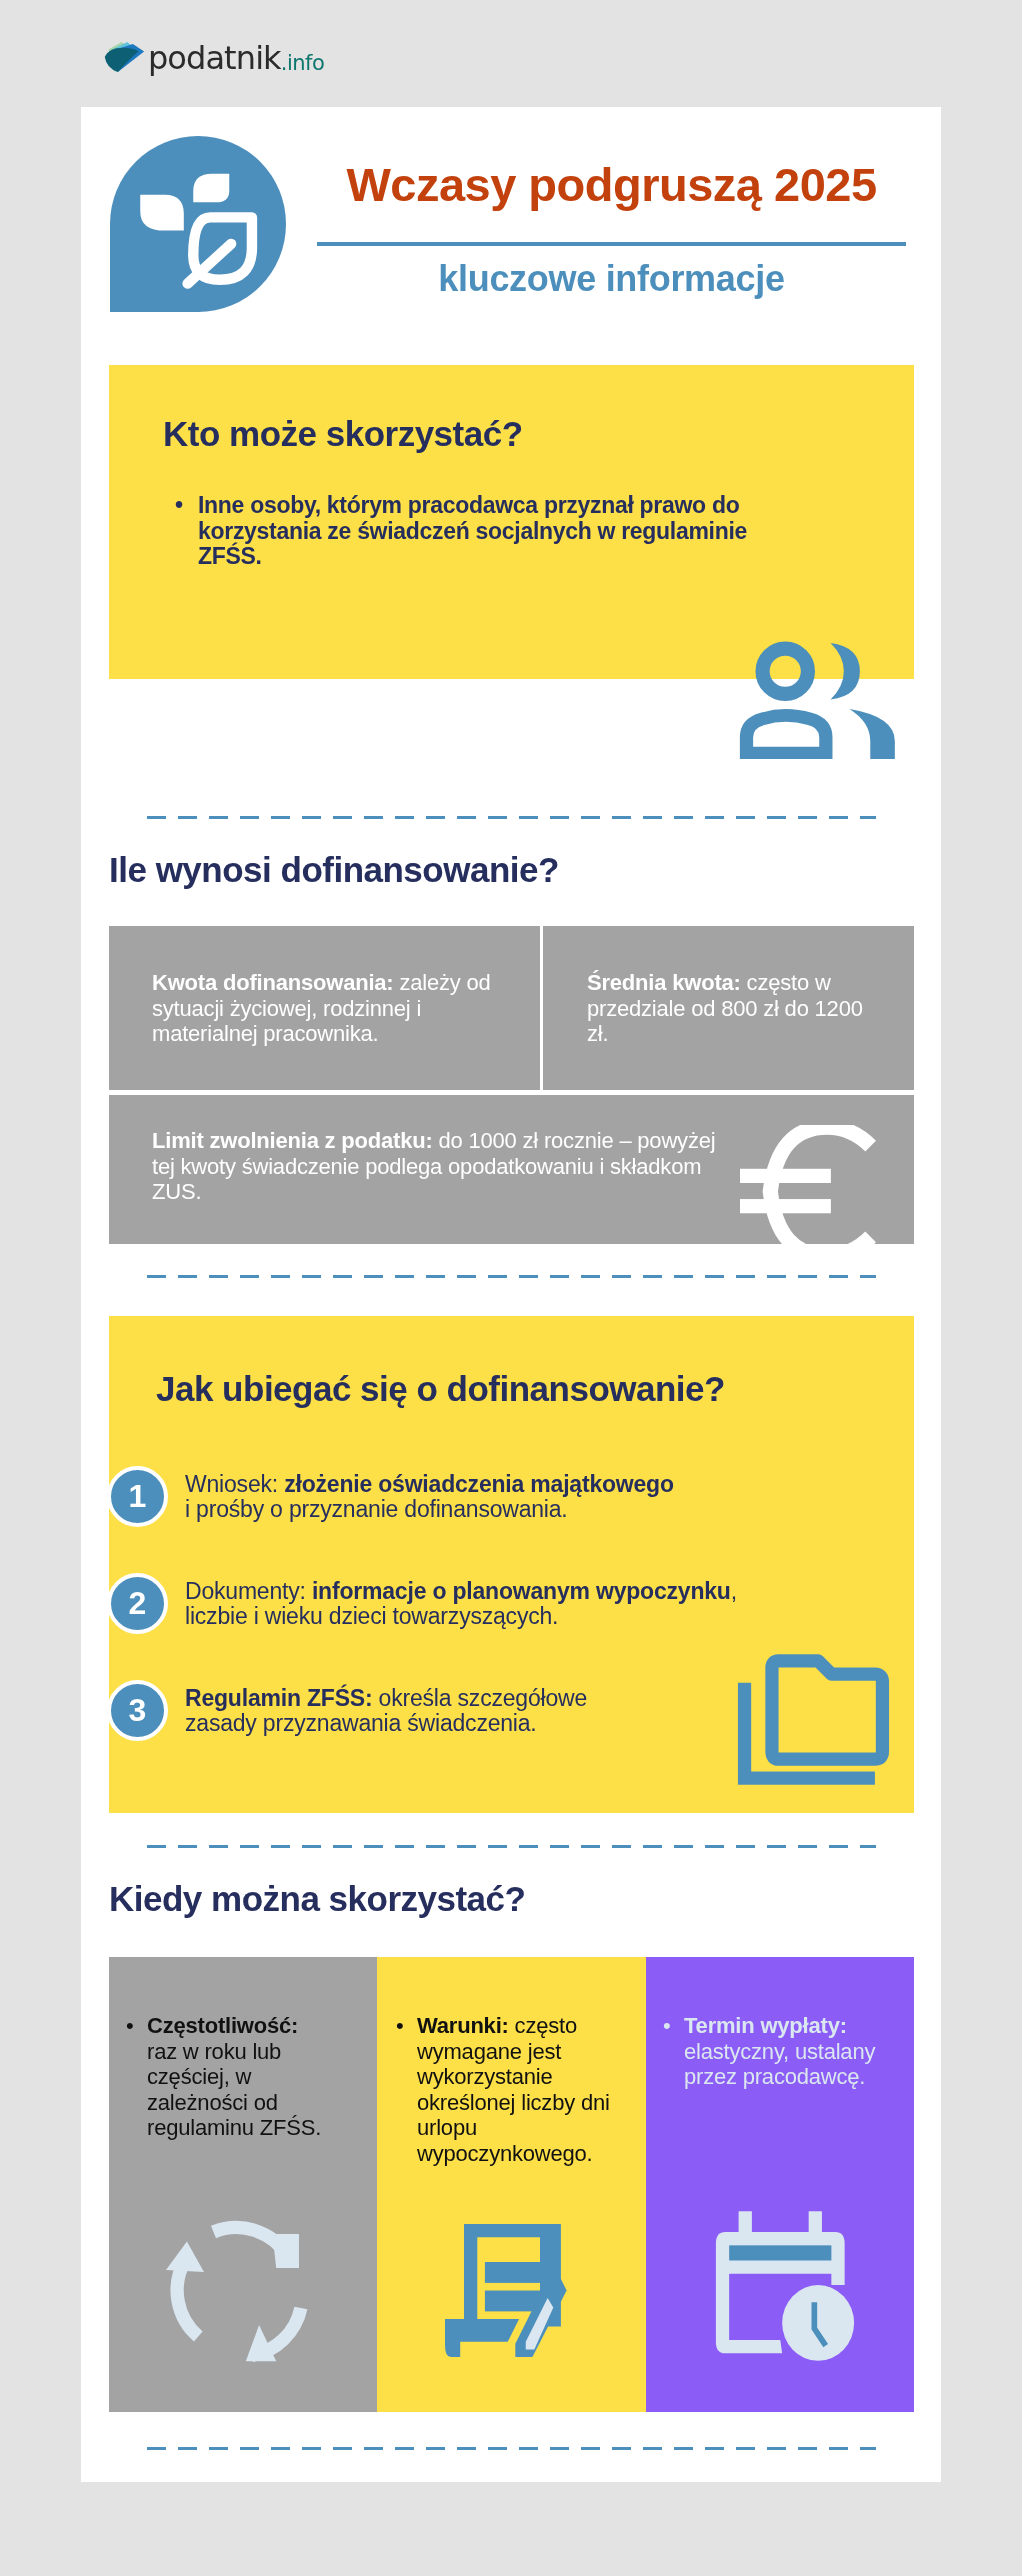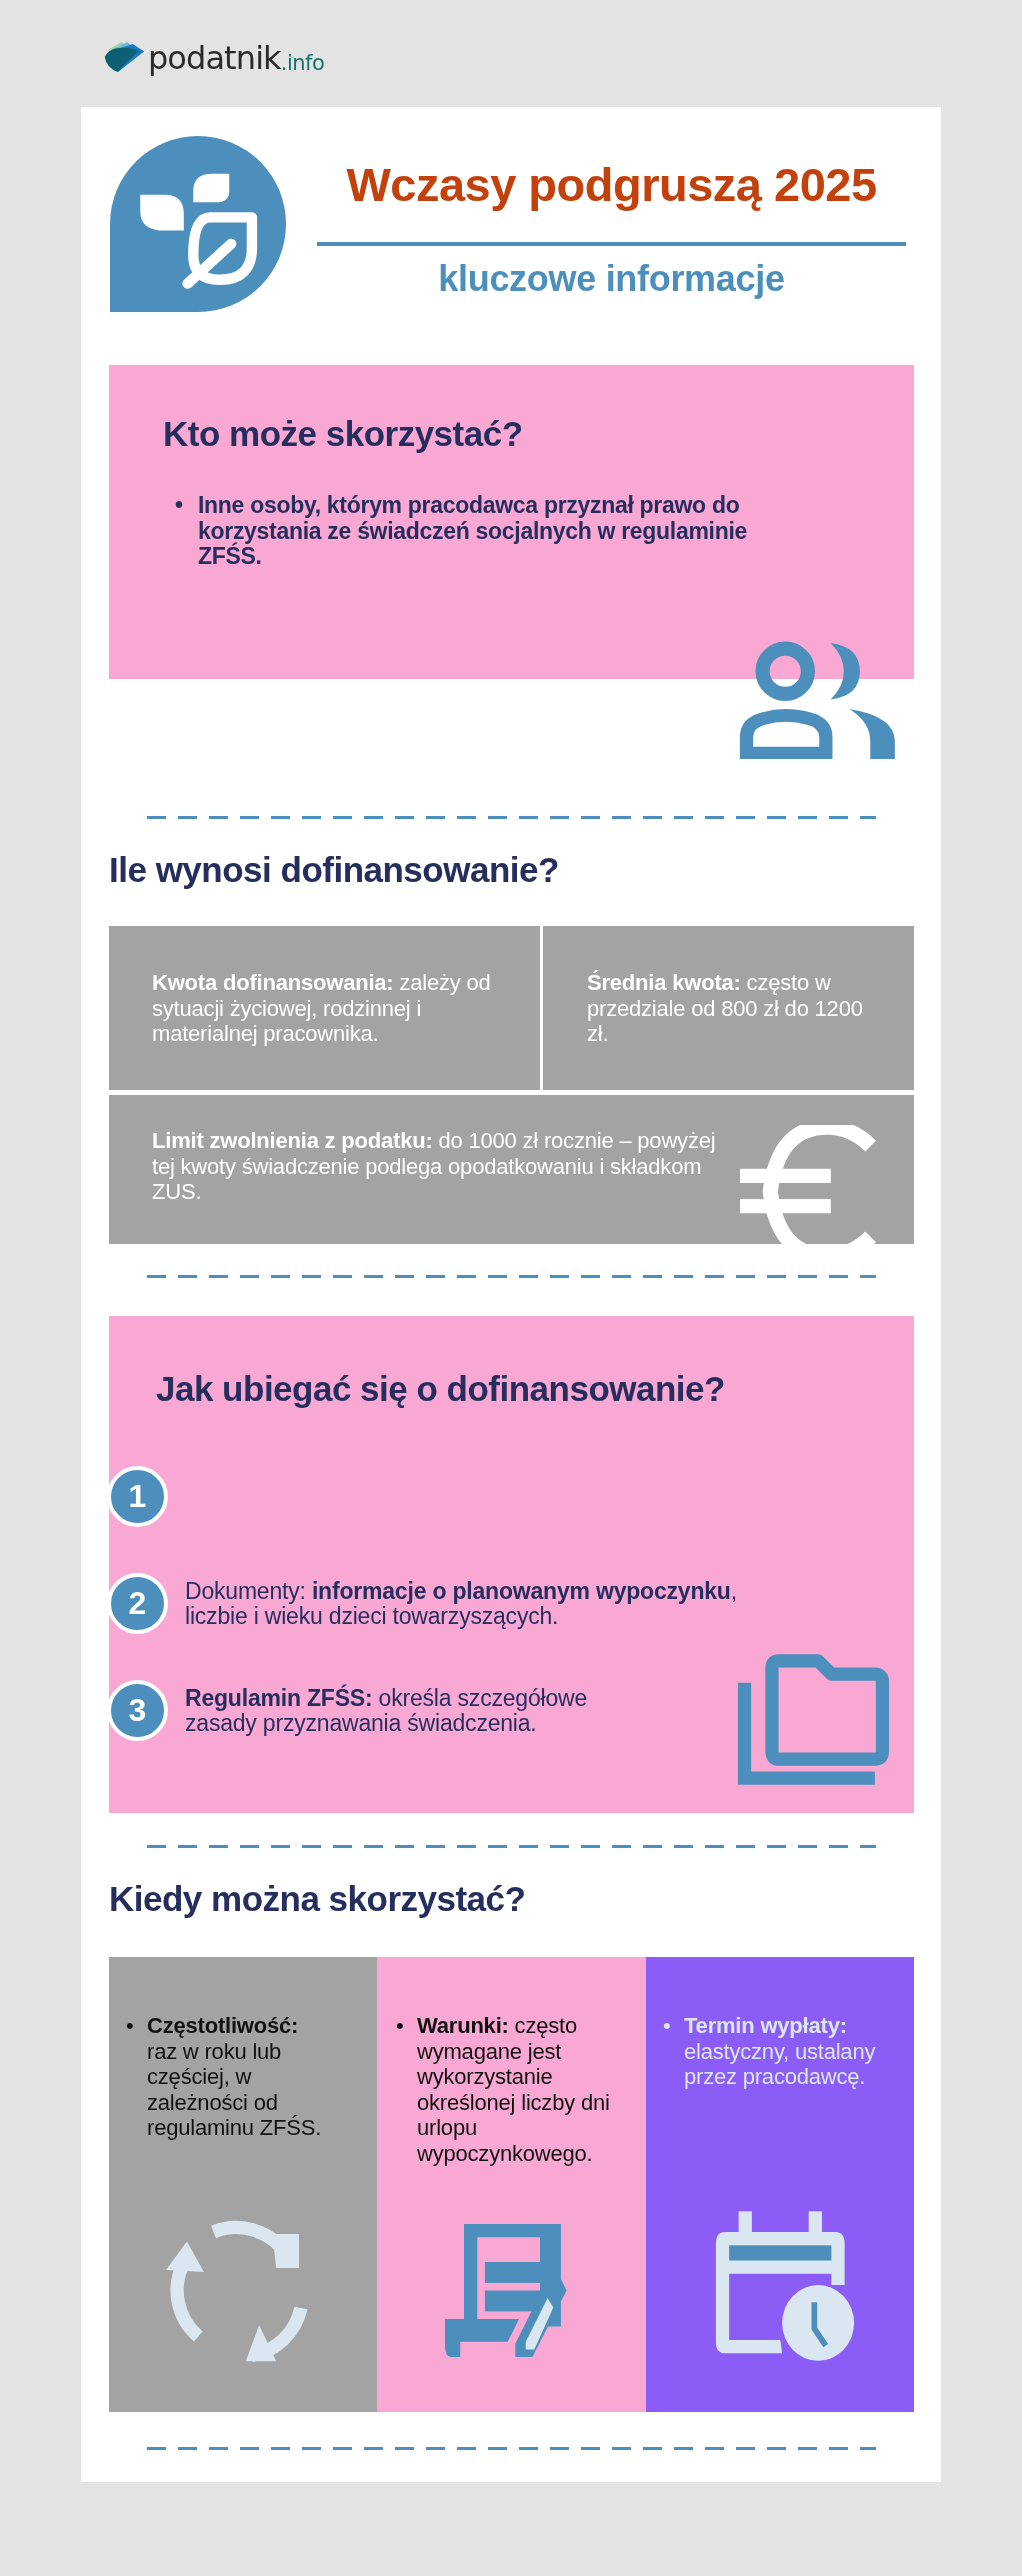--- a/index.html
+++ b/index.html
@@ -13,21 +13,21 @@
   .logo-text { font-family:"DejaVu Sans", sans-serif; font-size:32px; color:#2b2b2b; letter-spacing:-0.9px; margin-left:1.9px; line-height:1; }
   .logo-tld { font-family:"DejaVu Sans", sans-serif; font-size:21px; color:#0f766e; letter-spacing:-0.5px; line-height:1; }
 
   .card { left:81px; top:107px; width:860px; height:2375px; background:#ffffff; }
 
   .hero-icon { left:110px; top:136px; width:176px; height:176px; }
   .title { left:316px; top:157px; width:591px; text-align:center; font-size:47px; font-weight:bold; color:#c2410c; white-space:nowrap; letter-spacing:-0.5px; }
   .title-rule { left:317px; top:242px; width:589px; height:3.8px; background:#4c8fbc; }
   .subtitle { left:316px; top:258px; width:591px; text-align:center; font-size:36px; font-weight:bold; color:#4c8fbc; white-space:nowrap; letter-spacing:-0.3px; }
 
-  .panel-light { background:#f9a8d4; }
+  .panel-light { background:#fde047; }
   .panel-teal { background:#a3a3a3; }
   .panel-blue { background:#8b5cf6; }
 
   .h2 { font-size:35px; font-weight:bold; color:#262e5e; white-space:nowrap; letter-spacing:-0.5px; }
 
   .bullets { list-style:none; }
   .bullets li { position:relative; padding-left:23px; font-size:23px; font-weight:bold; color:#262e5e; line-height:25.6px; margin-bottom:24.6px; letter-spacing:-0.3px; }
   .bullets li::before { content:"•"; position:absolute; left:0; top:0; }
 
   .dash { height:2.8px; background-image:repeating-linear-gradient(to right, #4c8fbc 0 19px, transparent 19px 31px); }
@@ -117,20 +117,21 @@
   <b>Limit zwolnienia z podatku:</b><span> do 1000 zł rocznie – powyżej tej kwoty świadczenie podlega opodatkowaniu i składkom ZUS.</span>
 </div>
 
 <div class="abs dash" style="left:147px; top:1275px; width:729px;"></div>
 
 <div class="abs panel-light" style="left:109px; top:1316px; width:805px; height:497px;"></div>
 <div class="abs h2" style="left:156px; top:1369px;">Jak ubiegać się o dofinansowanie?</div>
 
 <div class="abs step" style="left:107px; top:1466px; width:644px;">
   <div class="step-num">1</div>
+  <div class="step-text"><span>Wniosek: </span><b>złożenie oświadczenia majątkowego</b><br><span> i prośby o przyznanie dofinansowania.</span></div>
 </div>
 <div class="abs step" style="left:107px; top:1573px; width:682px;">
   <div class="step-num">2</div>
   <div class="step-text"><span>Dokumenty: </span><b>informacje o planowanym wypoczynku</b><span>, liczbie i wieku dzieci towarzyszących.</span></div>
 </div>
 <div class="abs step" style="left:107px; top:1680px; width:530px;">
   <div class="step-num">3</div>
   <div class="step-text"><span></span><b>Regulamin ZFŚS:</b><span> określa szczegółowe zasady przyznawania świadczenia.</span></div>
 </div>
 

